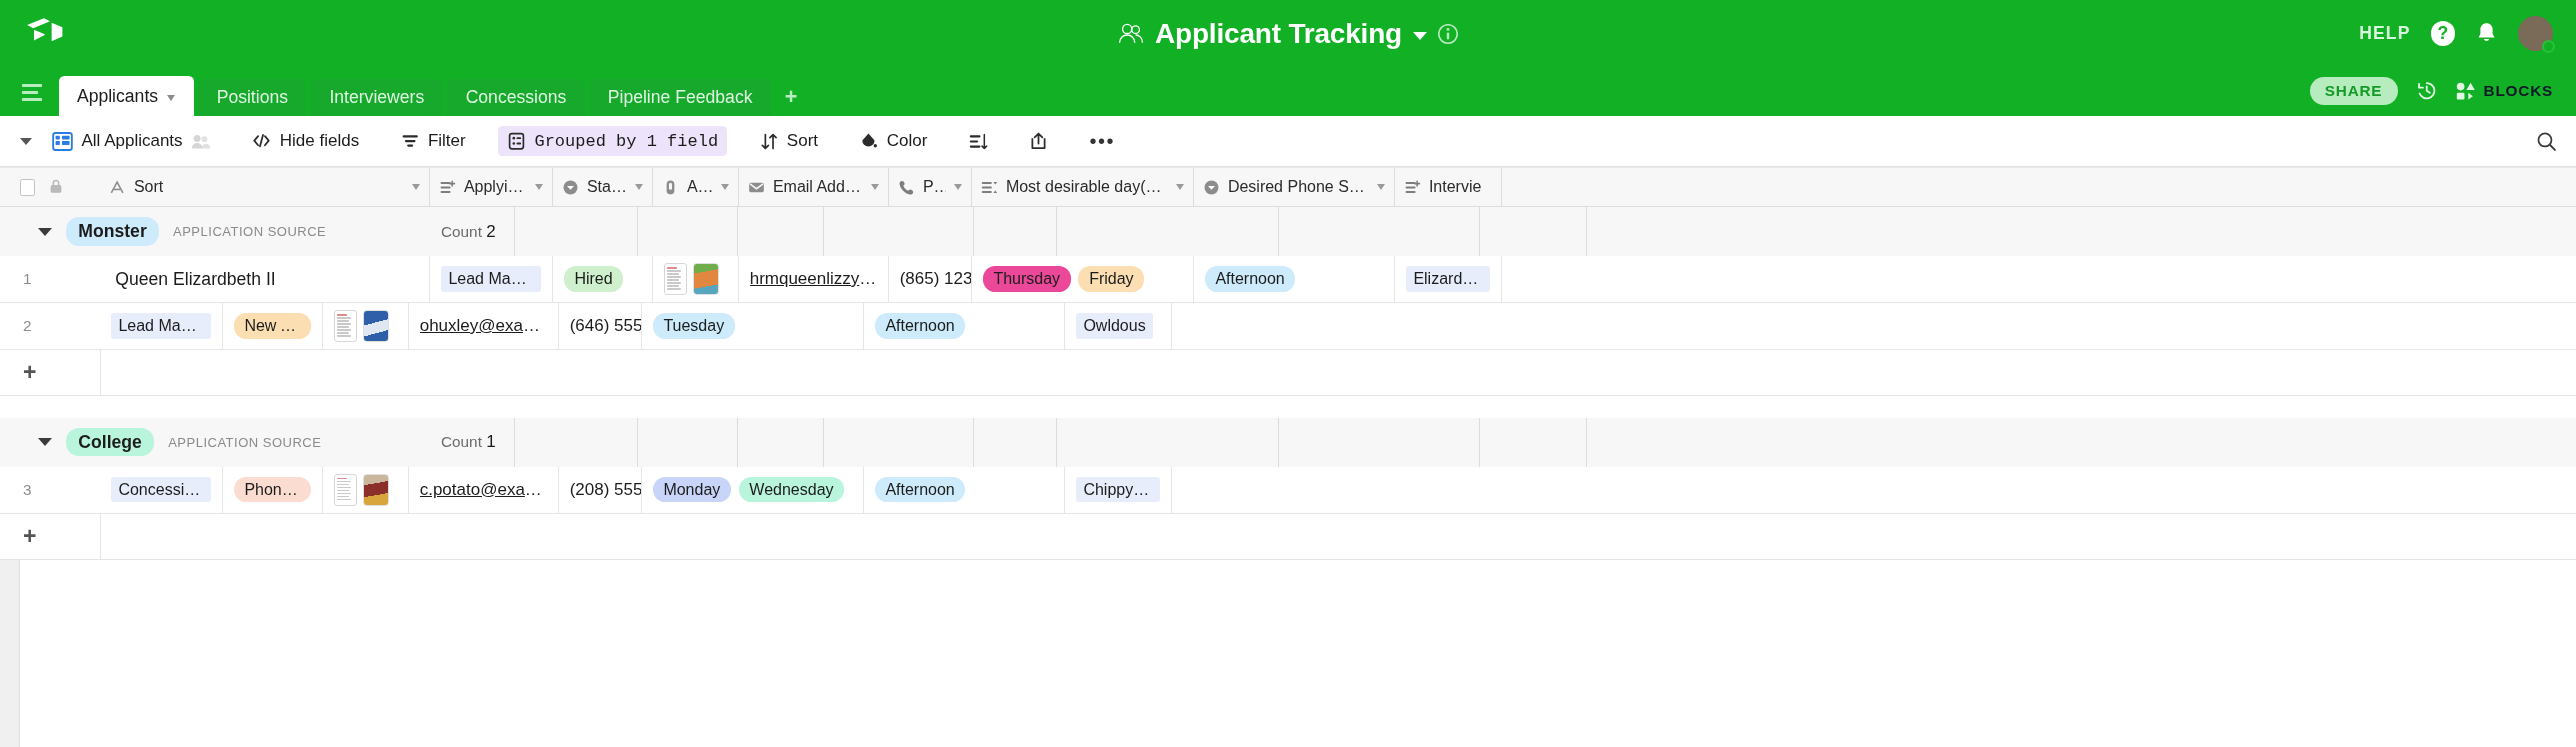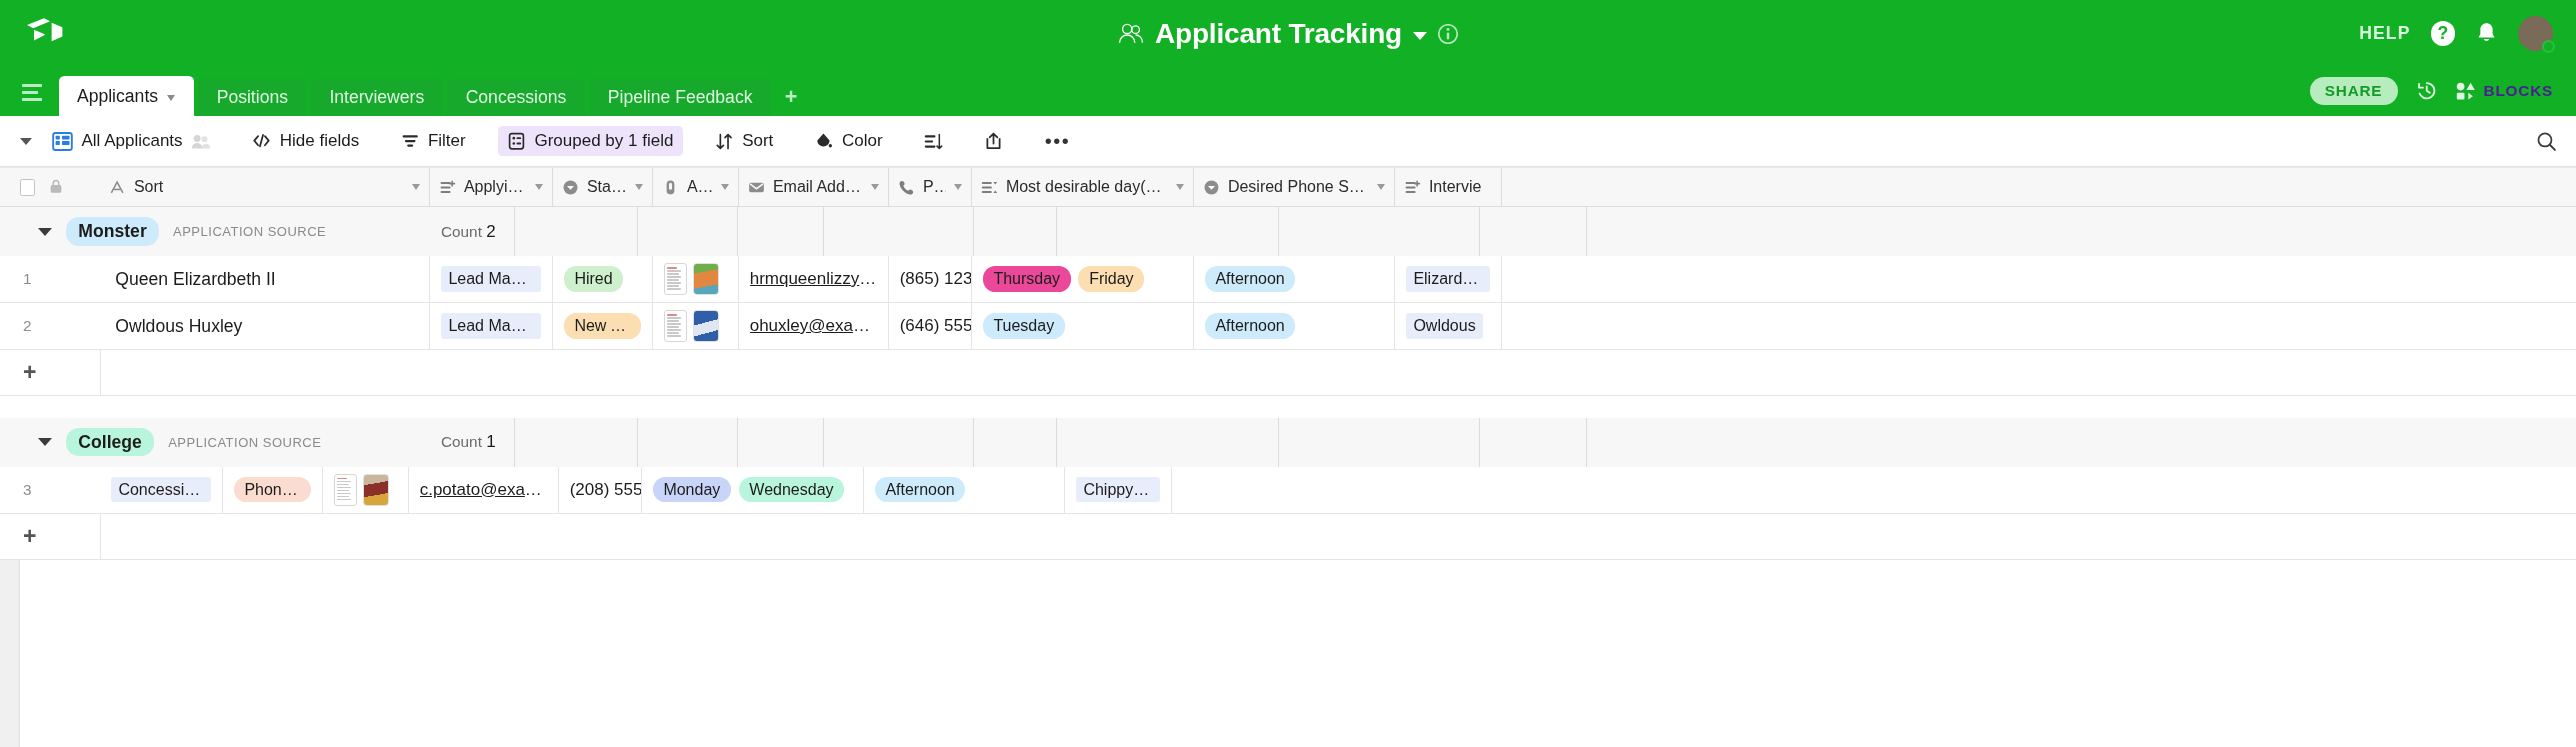--- a/index.html
+++ b/index.html
@@ -137,21 +137,21 @@
     margin-left: auto; margin-right: 23px; margin-bottom: 10.7px;
     display:flex; align-items:center; gap: 18.4px;
   }
   .share-pill {
     background: #B6ECBE;
     color: #149A27;
     font-size: 15.3px; font-weight: 700; letter-spacing: 0.8px;
     padding: 5.4px 15.3px; border-radius: 15.3px;
   }
   .hist-icon { width: 21.5px; height: 21.5px; }
-  .blocks-btn { display:flex; align-items:center; gap: 7.7px; color:#4c1d95; font-size: 15.3px; font-weight: 700; letter-spacing: 0.8px; }
+  .blocks-btn { display:flex; align-items:center; gap: 7.7px; color:#0f172a; font-size: 15.3px; font-weight: 700; letter-spacing: 0.8px; }
   .blocks-glyph { width: 20px; height: 18.4px; }
 
   
   .toolbar {
     height: 51px;
     background: #ffffff;
     border-bottom: 0.8px solid #e3e3e3;
     display: flex;
     align-items: center;
     padding: 0 17px 0 20px;
@@ -163,21 +163,21 @@
     border-top:7.7px solid #555;
     margin-right: 17px;
   }
   .tb-item {
     display:flex; align-items:center; gap: 8.4px;
     font-size: 17px; color: #1c1c1c;
     padding: 5.4px 9.2px; border-radius: 4.6px;
     white-space: nowrap;
   }
   .tb-item.view-name { font-weight: 400; padding-left: 3.1px; }
-  .tb-item.grouped { background: #EDE4FB; }
+  .tb-item.grouped { background: #EDE4FB; font-family: Liberation Mono, monospace; }
   .tb-sep { width: 23px; }
   .grid-icon { width: 21px; height: 21px; }
   .collab-icon { width: 20px; height: 17px; opacity:.85; }
   .tb-icon { width: 19px; height: 17px; display:inline-flex; align-items:center; justify-content:center;}
   .dots { letter-spacing: 1.5px; font-size: 20px; color:#333; line-height: 0.6; }
   .search-wrap { margin-left: auto; width: 26px; height: 26px; display:flex;align-items:center;justify-content:center; }
 
   
   .grid-area { position: relative; background:#fff; height: 580px; overflow: hidden; }
 
@@ -700,21 +700,20 @@
               </div>
        <div class="cell" style="width:201px">
                 <span class="pill" style="background:#CDEBFB">Afternoon</span>
               </div>
        <div class="cell" style="width:107px">
                 <span class="chip">Elizardbet</span>
               </div>
             </div>
             <div class="row">
               <div class="cell rownum">2</div>
-       <div class="cell namecell" style="width:330px">Owldous Huxley</div>
        <div class="cell" style="width:123px">
                 <span class="chip">Lead Mascot</span>
               </div>
        <div class="cell" style="width:100px">
                 <span class="pill" style="background:#FBDFB2">New Applicant…</span>
               </div>
        <div class="cell" style="width:86px">
                 <span class="attach">
                   <span class="thumb-doc">
     <i class="r"></i>

